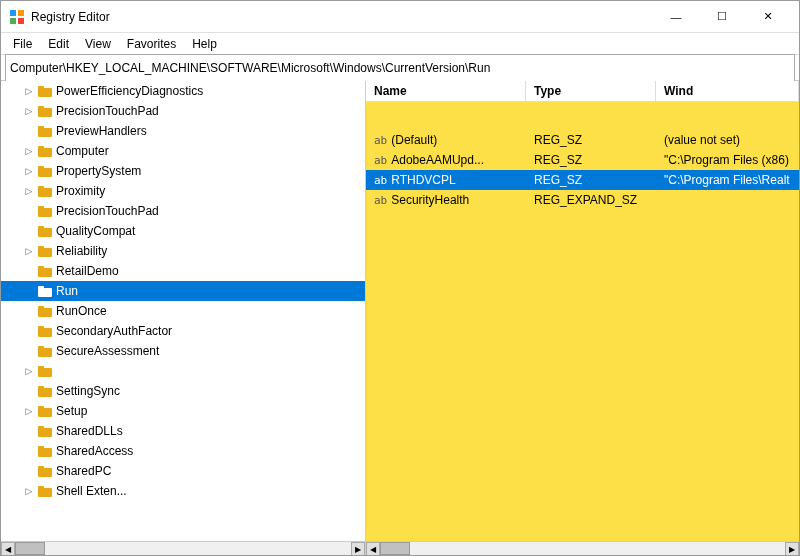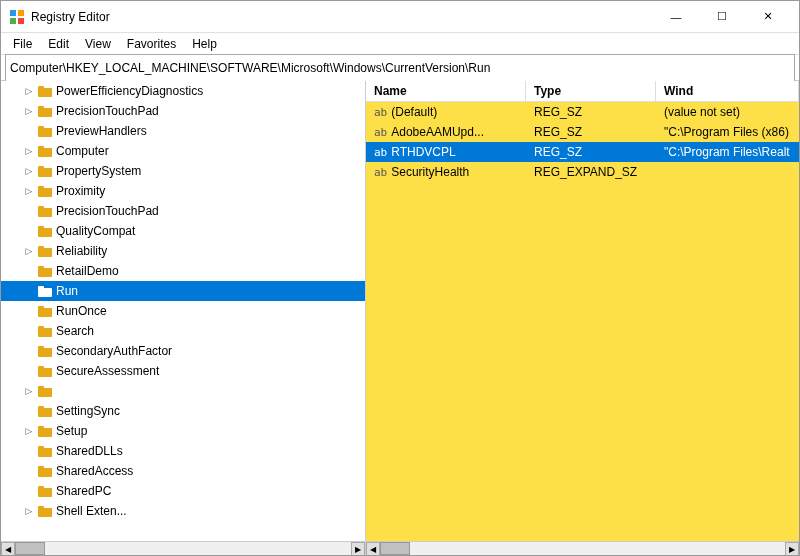--- a/index.html
+++ b/index.html
@@ -178,20 +178,21 @@
       color: #000;
       border-right: 1px solid #ddd;
       flex-shrink: 0;
     }
     .col-name { width: 160px; }
     .col-type { width: 130px; }
     .col-data { flex: 1; }
     .registry-body {
       flex: 1;
       overflow-y: auto;
+      margin-top: 28px;
     }
     .registry-body::-webkit-scrollbar { width: 14px; }
     .registry-body::-webkit-scrollbar-track { background: #f0f0f0; }
     .registry-body::-webkit-scrollbar-thumb { background: #c0c0c0; }
     .registry-row {
       display: flex;
       height: 20px;
       align-items: center;
       border-bottom: 1px solid transparent;
       cursor: pointer;
@@ -401,30 +402,20 @@
           <span>RunOnce</span>
         </div>
         <div class="tree-item indent-1">
           <span class="expand-btn" style="color:transparent">▷</span>
           <span class="folder-icon">
             <svg viewBox="0 0 14 12" fill="none">
                 <rect x="0" y="3" width="14" height="9" rx="1" fill="#E6A817"></rect>
                 <rect x="0" y="1" width="6" height="3" rx="1" fill="#E6A817"></rect>
               </svg>
           </span>
-          <span>Search</span>
-        </div>
-        <div class="tree-item indent-1">
-          <span class="expand-btn" style="color:transparent">▷</span>
-          <span class="folder-icon">
-            <svg viewBox="0 0 14 12" fill="none">
-                <rect x="0" y="3" width="14" height="9" rx="1" fill="#E6A817"></rect>
-                <rect x="0" y="1" width="6" height="3" rx="1" fill="#E6A817"></rect>
-              </svg>
-          </span>
           <span>SecondaryAuthFactor</span>
         </div>
         <div class="tree-item indent-1">
           <span class="expand-btn" style="color:transparent">▷</span>
           <span class="folder-icon">
             <svg viewBox="0 0 14 12" fill="none">
                 <rect x="0" y="3" width="14" height="9" rx="1" fill="#E6A817"></rect>
                 <rect x="0" y="1" width="6" height="3" rx="1" fill="#E6A817"></rect>
               </svg>
           </span>

